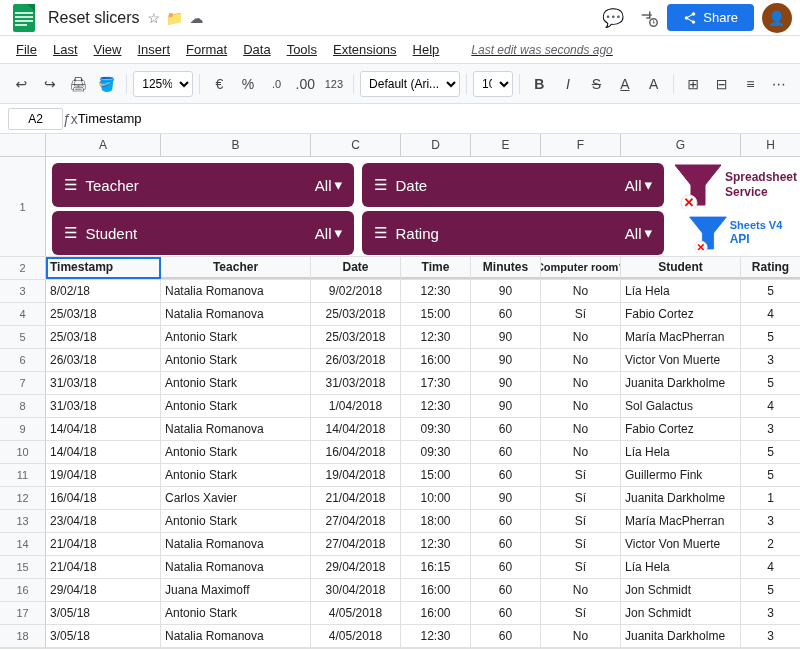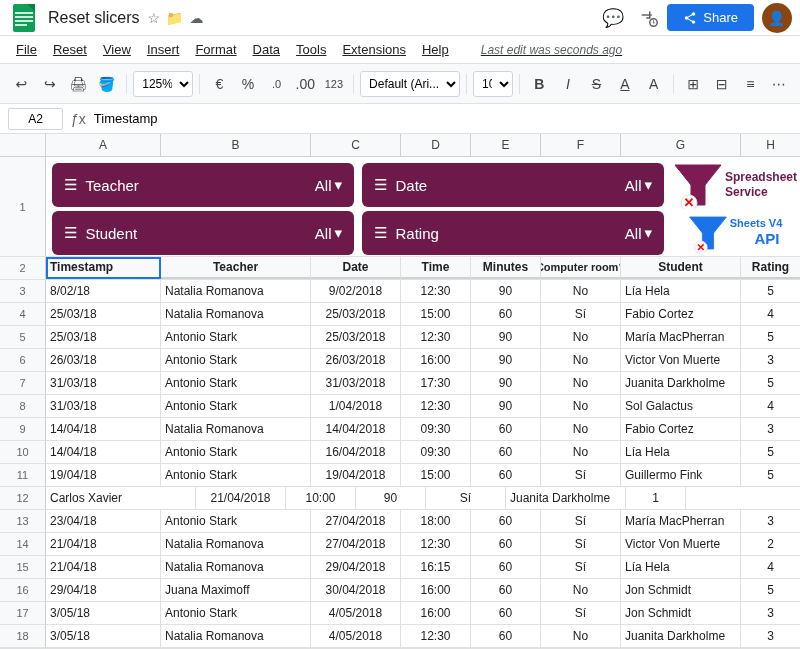--- a/index.html
+++ b/index.html
@@ -41,21 +41,21 @@
     .toolbar-sep { width: 1px; height: 20px; background: #e0e0e0; margin: 0 4px; }
     .toolbar-select {
       height: 26px; border: 1px solid #d1d5db; border-radius: 3px;
       font-size: 12px; padding: 0 4px; background: #fff; cursor: pointer;
     }
     .font-bold { font-weight: bold; }
 
     
     .formula-bar {
       display: flex; align-items: center; height: 30px; padding: 0 8px;
-      background: #fff; border-bottom: 1px solid #e0e0e0; gap: 8px; justify-content: center;
+      background: #fff; border-bottom: 1px solid #e0e0e0;  justify-content: center;
     }
     .cell-ref {
       width: 55px; height: 22px; border: 1px solid #d1d5db; border-radius: 2px;
       font-size: 12px; text-align: center; padding: 0 4px;
     }
     .formula-icon { font-size: 14px; color: #5f6368; cursor: pointer; }
     .formula-input {
       flex: 1; height: 22px; border: none; font-size: 13px; outline: none;
     }
     .col-headers { display: flex; align-items: center; background: #f8f9fa; border-bottom: 1px solid #d0d0d0; }
@@ -145,21 +145,21 @@
     <svg width="14" height="14" viewBox="0 0 24 24" fill="white">
         <path d="M18 16.08c-.76 0-1.44.3-1.96.77L8.91 12.7c.05-.23.09-.46.09-.7s-.04-.47-.09-.7l7.05-4.11c.54.5 1.25.81 2.04.81 1.66 0 3-1.34 3-3s-1.34-3-3-3-3 1.34-3 3c0 .24.04.47.09.7L8.04 9.81C7.5 9.31 6.79 9 6 9c-1.66 0-3 1.34-3 3s1.34 3 3 3c.79 0 1.5-.31 2.04-.81l7.12 4.16c-.05.21-.08.43-.08.65 0 1.61 1.31 2.92 2.92 2.92 1.61 0 2.92-1.31 2.92-2.92s-1.31-2.92-2.92-2.92z"></path>
       </svg>
     <span>Share</span>
   </button>
   <div class="avatar">👤</div>
 </div>
 
 <div class="menu-bar">
   <span>File</span>
-  <span>Reset</span>
+  <span>Last</span>
   <span>View</span>
   <span>Insert</span>
   <span>Format</span>
   <span>Data</span>
   <span>Tools</span>
   <span>Extensions</span>
   <span>Help</span>
   <span class="last-edit">Last edit was seconds ago</span>
 </div>
 
@@ -277,23 +277,23 @@
           <span style="color:#6d1a4a;font-size:12px;font-weight:bold;line-height:1.2;">Spreadsheet</span>
           <span style="color:#6d1a4a;font-size:12px;font-weight:bold;line-height:1.2;">Service</span>
         </div>
       </div>
       <div style="display:flex;align-items:center;gap:2px;margin-top:4px;">
         <svg width="40" height="40" viewBox="0 0 50 48">
           <polygon points="2,4 48,4 32,24 32,44 18,44 18,24" fill="#1a73e8" stroke="#1a73e8" stroke-width="1"></polygon>
           <circle cx="16" cy="42" r="8" fill="white" stroke="#e0e0e0" stroke-width="1"></circle>
           <text x="16" y="46" text-anchor="middle" fill="red" font-size="13" font-weight="bold">✕</text>
         </svg>
-        <div style="display:flex;flex-direction:column;align-items:center;">
+        <div style="display:flex;flex-direction:column;align-items:flex-start;">
           <span style="color:#1a73e8;font-size:11px;font-weight:bold;line-height:1.2;">Sheets V4</span>
-          <span style="color:#1a73e8;font-size:15px;font-weight:bold;line-height:1.2;margin-left:22px;">API</span>
+          <span style="color:#1a73e8;font-size:12px;font-weight:bold;line-height:1.2;">API</span>
         </div>
       </div>
     </div>
   </div>
 
   <div class="data-row selected-row" style="background:#fff;">
     <div class="row-num">2</div>
     <div class="cell col-a header-cell selected-cell">Timestamp</div>
     <div class="cell col-b header-cell center">Teacher</div>
     <div class="cell col-c header-cell center">Date</div>
@@ -399,20 +399,21 @@
       <div class="cell col-b">Antonio Stark</div>
       <div class="cell col-c center">19/04/2018</div>
       <div class="cell col-d center">15:00</div>
       <div class="cell col-e center">60</div>
       <div class="cell col-f center">Sí</div>
       <div class="cell col-g">Guillermo Fink</div>
       <div class="cell col-h center">5</div>
     </div>
       <div class="data-row">
       <div class="row-num">12</div>
+      <div class="cell col-a">16/04/18</div>
       <div class="cell col-b">Carlos Xavier</div>
       <div class="cell col-c center">21/04/2018</div>
       <div class="cell col-d center">10:00</div>
       <div class="cell col-e center">90</div>
       <div class="cell col-f center">Sí</div>
       <div class="cell col-g">Juanita Darkholme</div>
       <div class="cell col-h center">1</div>
     </div>
       <div class="data-row">
       <div class="row-num">13</div>

